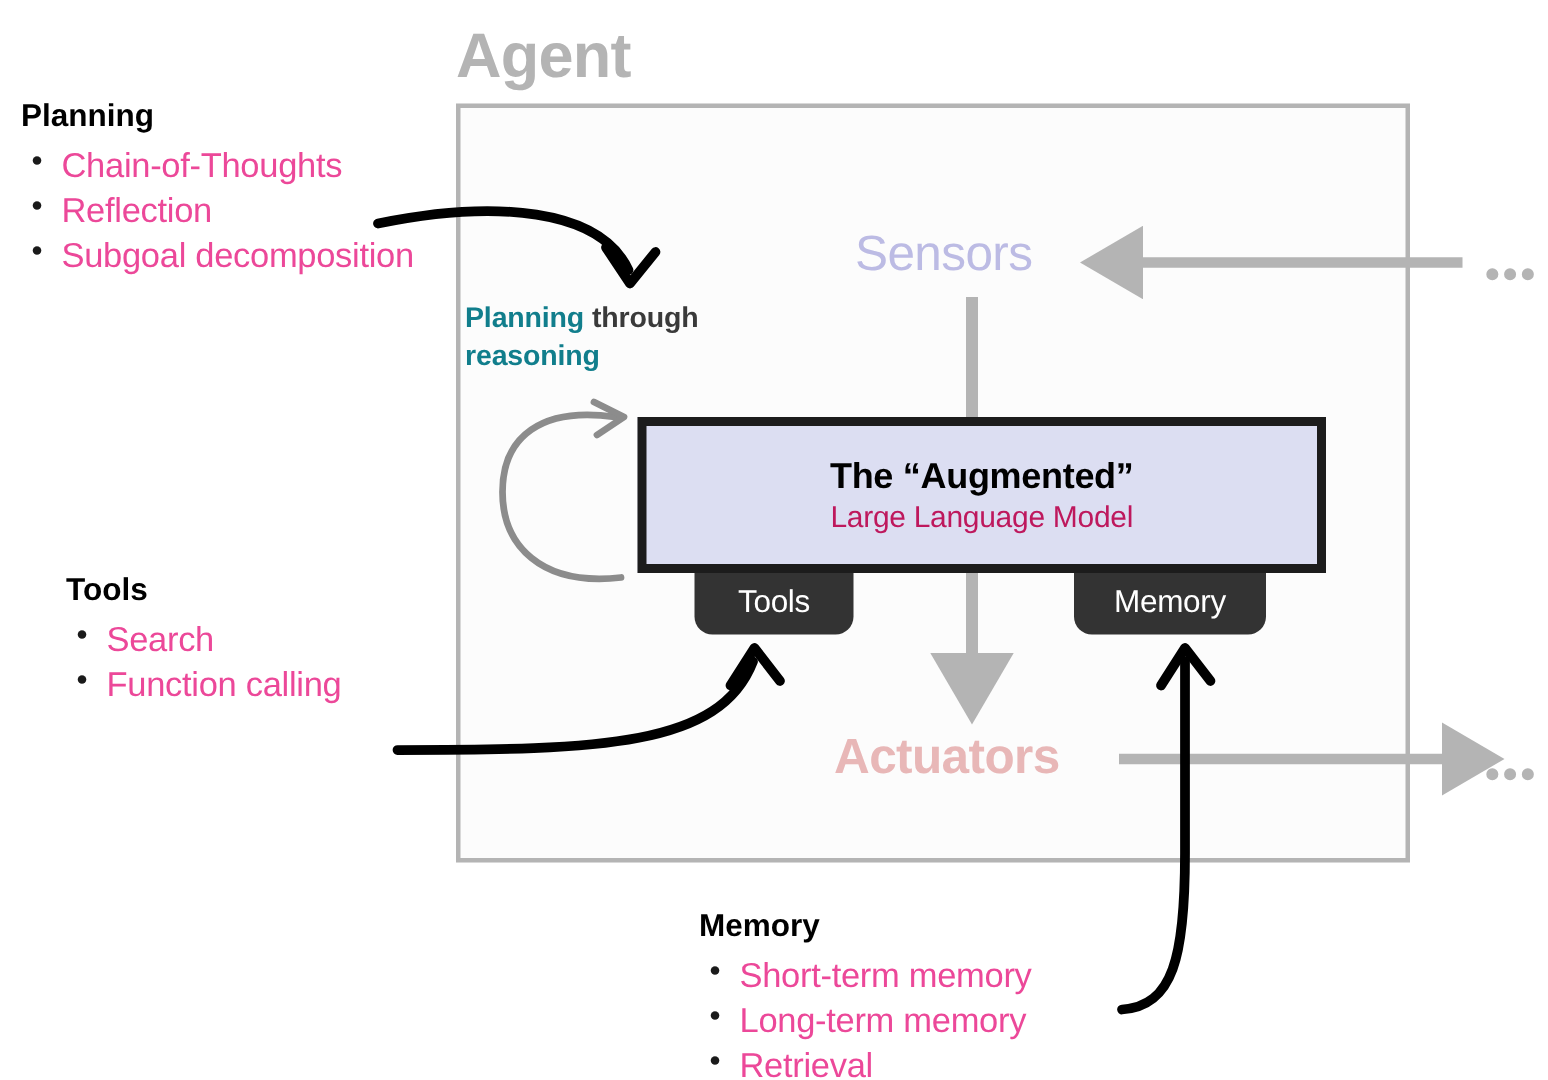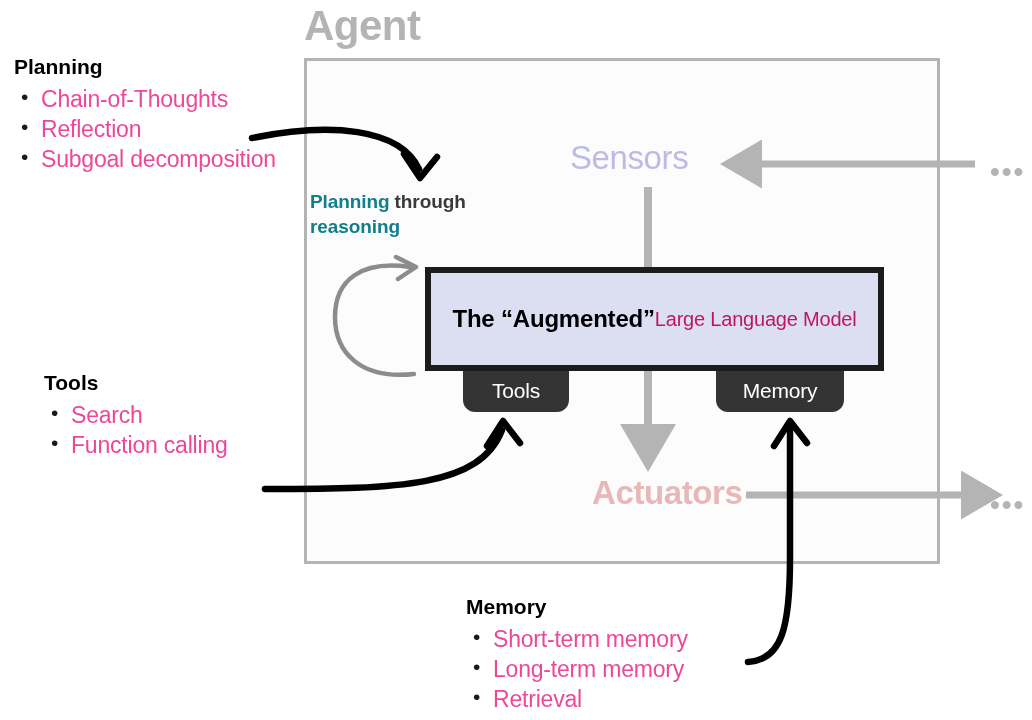--- a/index.html
+++ b/index.html
@@ -11,21 +11,21 @@
     width: 1032px;
     height: 720px;
     position: relative;
     overflow: hidden;
     font-family: "Liberation Sans", sans-serif;
     -webkit-font-smoothing: antialiased;
   }
 
   #canvas {
     position: absolute;
-    left: 0; top: 2px;
+    left: 0; top: 13px;
     width: 1032px;
     height: 604px;
   }
 
   .svg-layer {
     position: absolute;
     left: 0; top: 0;
     width: 1032px;
     height: 720px;
     pointer-events: none;
@@ -123,21 +123,21 @@
   #llm-box {
     position: absolute;
     left: 425px;
     top: 265px;
     width: 459px;
     height: 104px;
     background: #dcdef2;
     border: 6px solid #1c1c1c;
     box-sizing: border-box;
     display: flex;
-    flex-direction: row;
+    flex-direction: column;
     align-items: center;
     justify-content: center;
   }
   #llm-line1 {
     font-size: 24px;
     font-weight: 700;
     color: #000;
     line-height: 1.25;
     letter-spacing: -0.2px;
   }
@@ -186,21 +186,20 @@
     letter-spacing: -0.4px;
   }
   #actuators-label {
     position: absolute;
     left: 556px;
     top: 472px;
     font-size: 33px;
     font-weight: 700;
     color: #e8b7b7;
     letter-spacing: -0.4px;
-    margin-left: 36px;
   }
 
   
   .ellipsis-dots {
     position: absolute;
     color: #b4b4b4;
     font-size: 28px;
     font-weight: 700;
     line-height: 1;
     letter-spacing: 2px;

